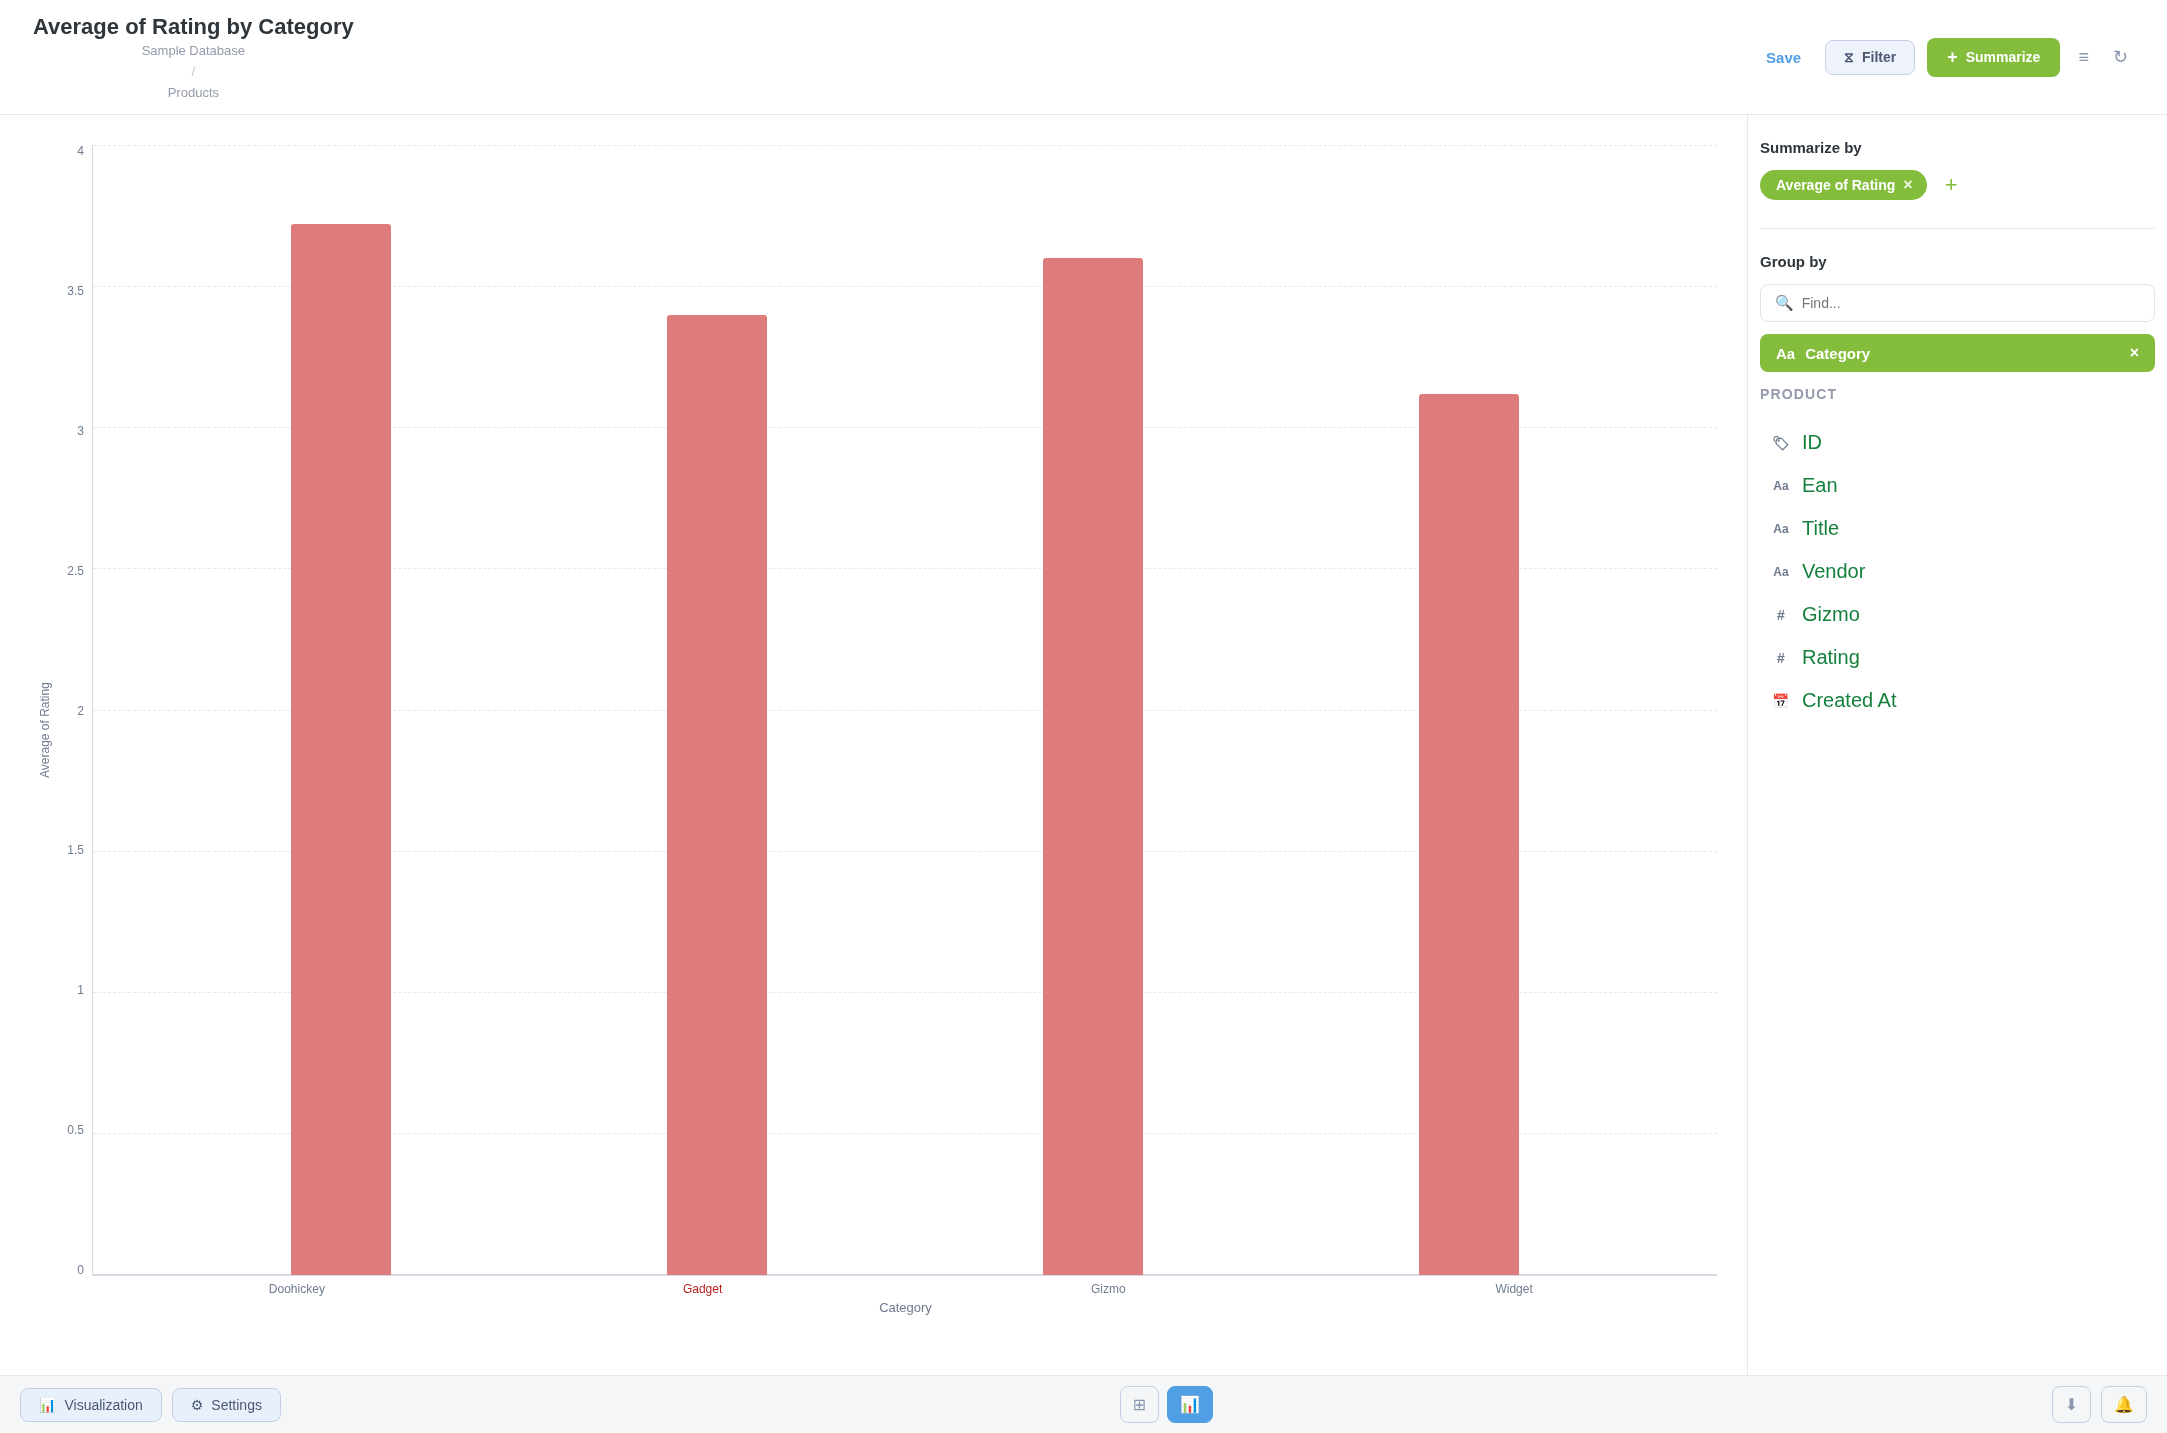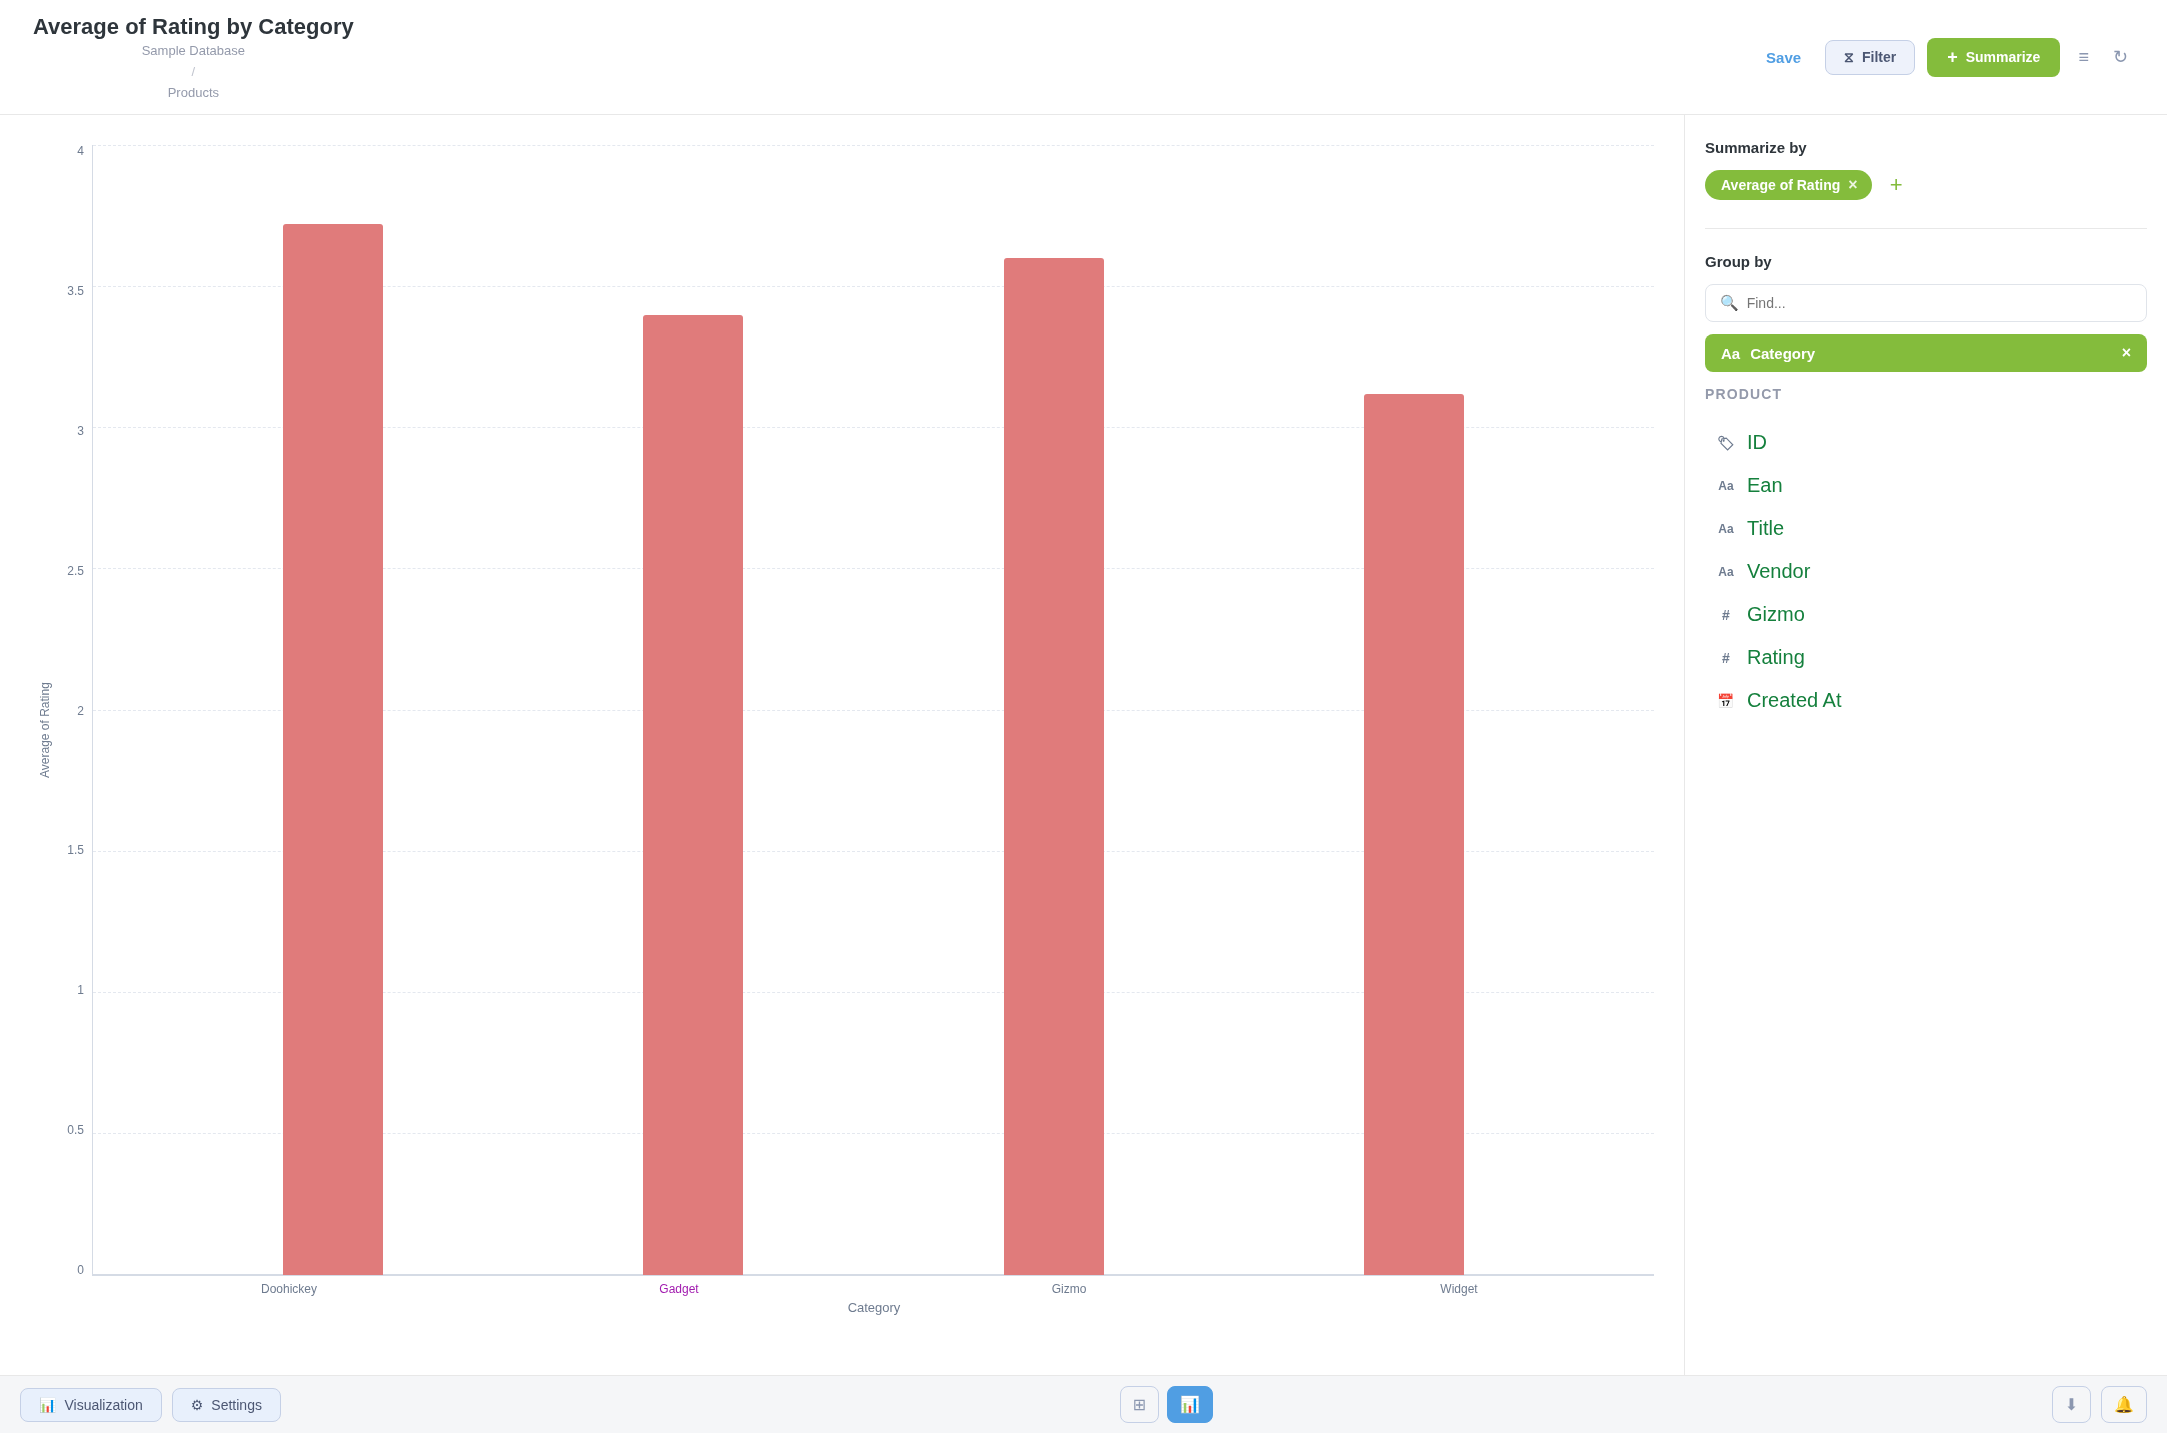--- a/index.html
+++ b/index.html
@@ -17,21 +17,21 @@
     .btn-summarize { background: #84bc3c; border: none; border-radius: 8px; color: #fff; font-size: 14px; font-weight: 700; cursor: pointer; padding: 9px 20px; display: flex; align-items: center; gap: 8px; }
     .btn-icon { background: none; border: none; color: #8b97b0; cursor: pointer; font-size: 18px; padding: 6px; }
 
     
     .main { display: flex; flex: 1; overflow: hidden; }
 
     
     .chart-area { flex: 1; background: #fff; padding: 20px 30px 60px 30px; position: relative; display: flex; flex-direction: column; overflow: hidden; }
 
     
-    .sidebar { width: 483px; background: #fff; border-left: 1px solid #e8e8e8; display: flex; flex-direction: column; overflow-y: auto; padding: 24px 20px; flex-shrink: 0; }
+    .sidebar { width: 420px; background: #fff; border-left: 1px solid #e8e8e8; display: flex; flex-direction: column; overflow-y: auto; padding: 24px 12px; flex-shrink: 0; }
 
     
     .chart-wrapper { flex: 1; display: flex; align-items: stretch; padding-top: 10px; }
     .y-axis-label { writing-mode: vertical-rl; transform: rotate(180deg); font-size: 12px; color: #6e7b8f; display: flex; align-items: center; justify-content: center; padding-right: 8px; white-space: nowrap; }
     .y-axis-ticks { display: flex; flex-direction: column; justify-content: space-between; padding-bottom: 0; width: 40px; align-items: flex-end; padding-right: 8px; }
     .y-tick-label { font-size: 12px; color: #6e7b8f; line-height: 1; }
 
     
     .panel-section { margin-bottom: 28px; }
     .panel-section-title { font-size: 15px; font-weight: 700; color: #2e353b; margin-bottom: 14px; }
@@ -138,21 +138,21 @@
               </div>
               <div style="display:flex;flex-direction:column;align-items:center;justify-content:flex-end;height:100%;">
                 <div style="background:#e07b7b;width:100px;height:78%;border-radius:3px 3px 0 0;"></div>
               </div>
             </div>
           </div>
         </div>
 
         <div style="display:flex;padding-left:42px;margin-top:6px;">
           <div style="flex:1;text-align:center;font-size:12px;color:#6e7b8f;">Doohickey</div>
-          <div style="flex:1;text-align:center;font-size:12px;color:#a21caf;">Gadget</div>
+          <div style="flex:1;text-align:center;font-size:12px;color:#b91c1c;">Gadget</div>
           <div style="flex:1;text-align:center;font-size:12px;color:#6e7b8f;">Gizmo</div>
           <div style="flex:1;text-align:center;font-size:12px;color:#6e7b8f;">Widget</div>
         </div>
         <div style="text-align:center;font-size:13px;color:#6e7b8f;margin-top:4px;padding-left:42px;">Category</div>
       </div>
     </div>
   </div>
 
   <div class="sidebar">
 

